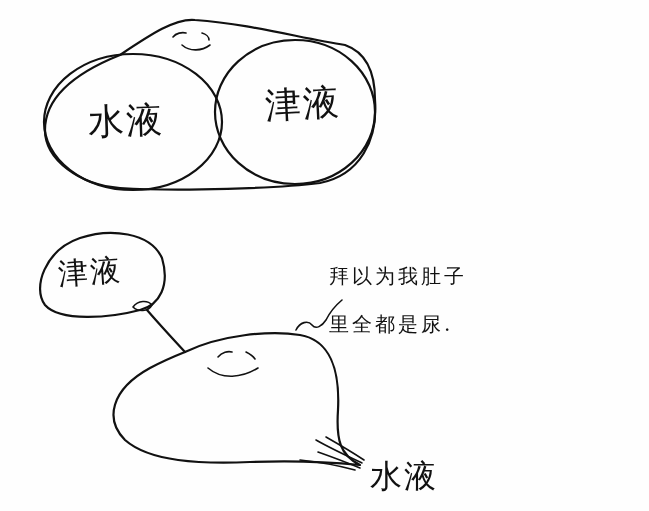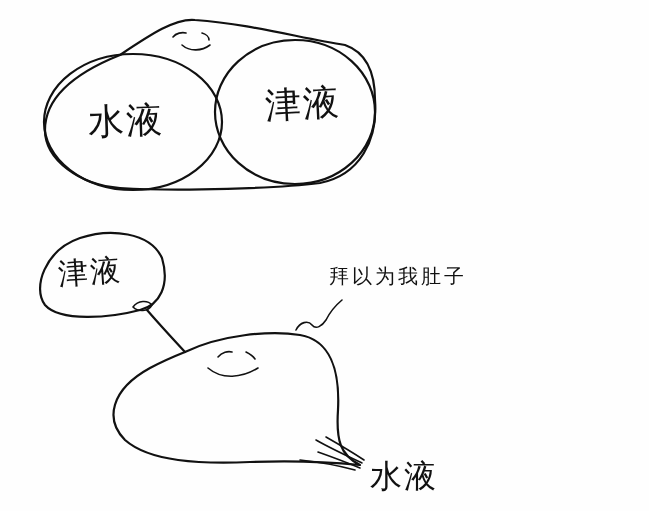--- a/index.html
+++ b/index.html
@@ -61,14 +61,15 @@
       <path class="ink-thin" d="M296,330 C300,322 308,320 312,325 C316,330 322,326 326,320 C330,312 336,305 342,300"></path>
     </g>
   </svg>
 
   <div class="label l-shuiye-top">水液</div>
   <div class="label l-jinye-top">津液</div>
   <div class="label l-jinye-balloon">津液</div>
   <div class="label l-shuiye-bottom">水液</div>
   <div class="label caption">
     <div>拜以为我肚子</div>
+    <div>里全都是尿.</div>
   </div>
 </div>
 
 </body></html>

